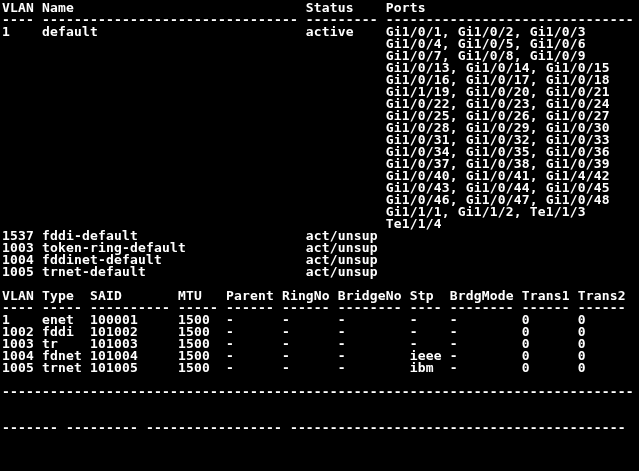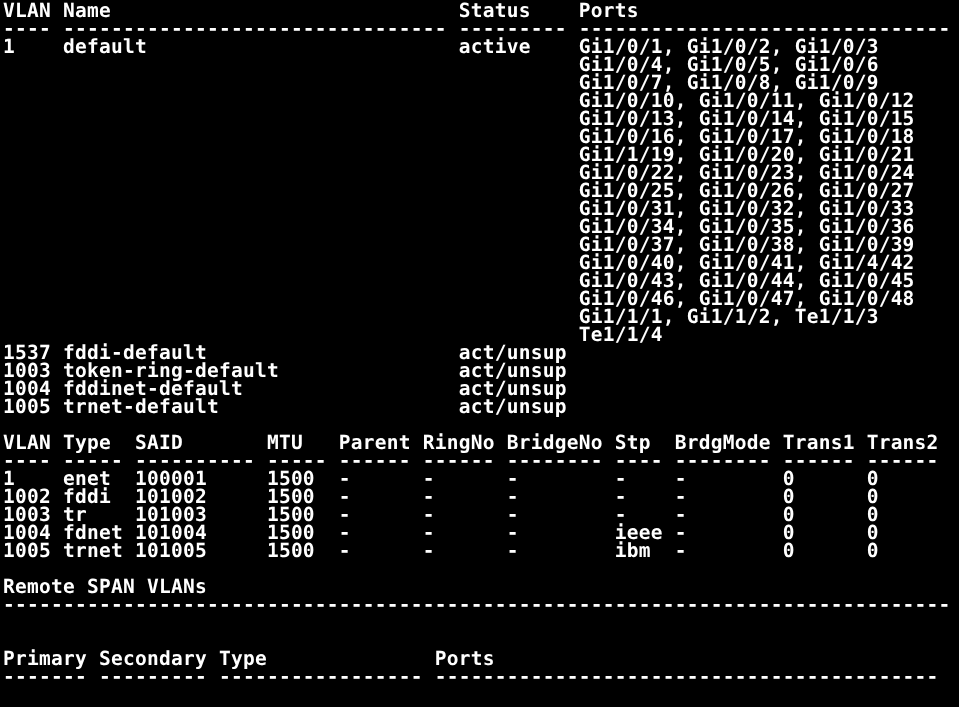--- a/index.html
+++ b/index.html
@@ -31,26 +31,26 @@
 </style>
 </head>
 <body>
 
 <div id="screen">
     <div class="line">VLAN Name                             Status    Ports</div>
     <div class="line">---- -------------------------------- --------- -------------------------------</div>
     <div class="line">1    default                          active    Gi1/0/1, Gi1/0/2, Gi1/0/3</div>
     <div class="line">                                                Gi1/0/4, Gi1/0/5, Gi1/0/6</div>
     <div class="line">                                                Gi1/0/7, Gi1/0/8, Gi1/0/9</div>
-    <div class="line">                                                Gi1/0/10, Gi1/0/11, Gi1/0/12</div>
     <div class="line">                                                Gi1/0/13, Gi1/0/14, Gi1/0/15</div>
     <div class="line">                                                Gi1/0/16, Gi1/0/17, Gi1/0/18</div>
     <div class="line">                                                Gi1/1/19, Gi1/0/20, Gi1/0/21</div>
     <div class="line">                                                Gi1/0/22, Gi1/0/23, Gi1/0/24</div>
     <div class="line">                                                Gi1/0/25, Gi1/0/26, Gi1/0/27</div>
+    <div class="line">                                                Gi1/0/28, Gi1/0/29, Gi1/0/30</div>
     <div class="line">                                                Gi1/0/31, Gi1/0/32, Gi1/0/33</div>
     <div class="line">                                                Gi1/0/34, Gi1/0/35, Gi1/0/36</div>
     <div class="line">                                                Gi1/0/37, Gi1/0/38, Gi1/0/39</div>
     <div class="line">                                                Gi1/0/40, Gi1/0/41, Gi1/4/42</div>
     <div class="line">                                                Gi1/0/43, Gi1/0/44, Gi1/0/45</div>
     <div class="line">                                                Gi1/0/46, Gi1/0/47, Gi1/0/48</div>
     <div class="line">                                                Gi1/1/1, Gi1/1/2, Te1/1/3</div>
     <div class="line">                                                Te1/1/4</div>
     <div class="line">1537 fddi-default                     act/unsup</div>
     <div class="line">1003 token-ring-default               act/unsup</div>
@@ -58,19 +58,17 @@
     <div class="line">1005 trnet-default                    act/unsup</div>
     <div class="line"> </div>
     <div class="line">VLAN Type  SAID       MTU   Parent RingNo BridgeNo Stp  BrdgMode Trans1 Trans2</div>
     <div class="line">---- ----- ---------- ----- ------ ------ -------- ---- -------- ------ ------</div>
     <div class="line">1    enet  100001     1500  -      -      -        -    -        0      0</div>
     <div class="line">1002 fddi  101002     1500  -      -      -        -    -        0      0</div>
     <div class="line">1003 tr    101003     1500  -      -      -        -    -        0      0</div>
     <div class="line">1004 fdnet 101004     1500  -      -      -        ieee -        0      0</div>
     <div class="line">1005 trnet 101005     1500  -      -      -        ibm  -        0      0</div>
     <div class="line"> </div>
-    <div class="line">Remote SPAN VLANs</div>
     <div class="line">-------------------------------------------------------------------------------</div>
     <div class="line"> </div>
     <div class="line"> </div>
-    <div class="line">Primary Secondary Type              Ports</div>
     <div class="line">------- --------- ----------------- ------------------------------------------</div>
   </div>
 
 </body></html>

